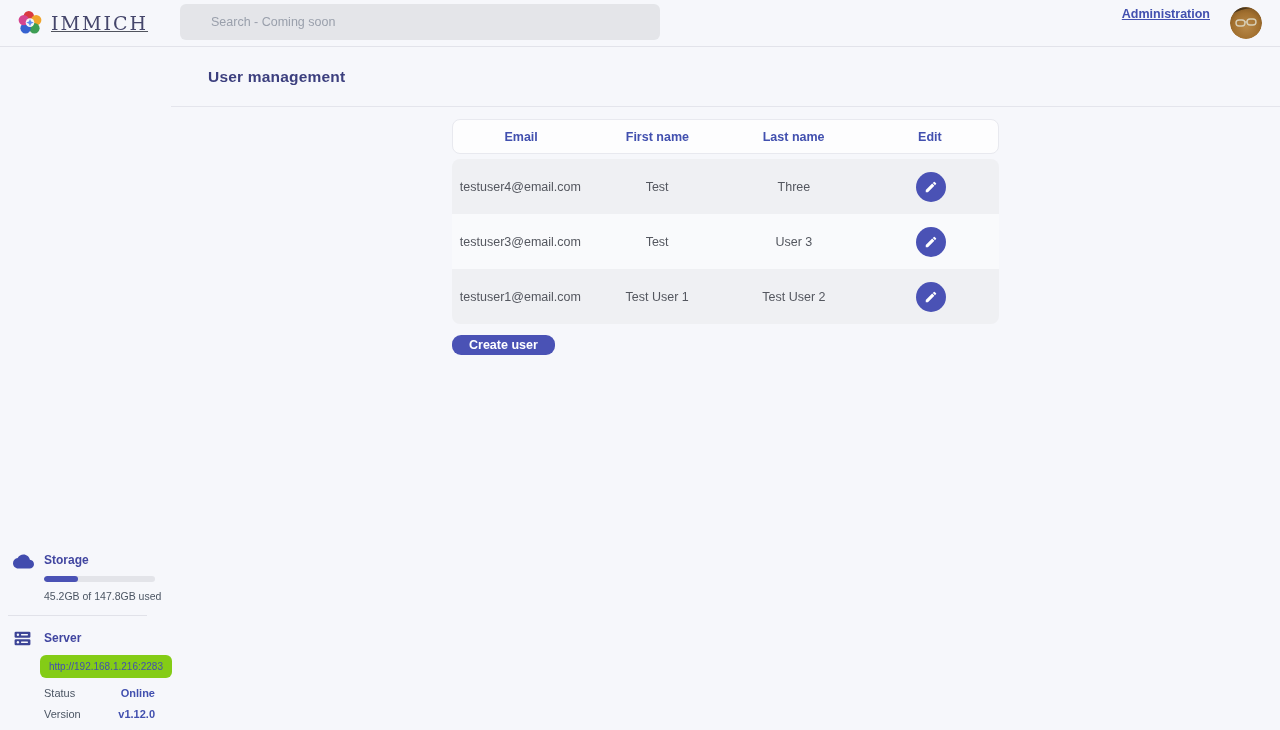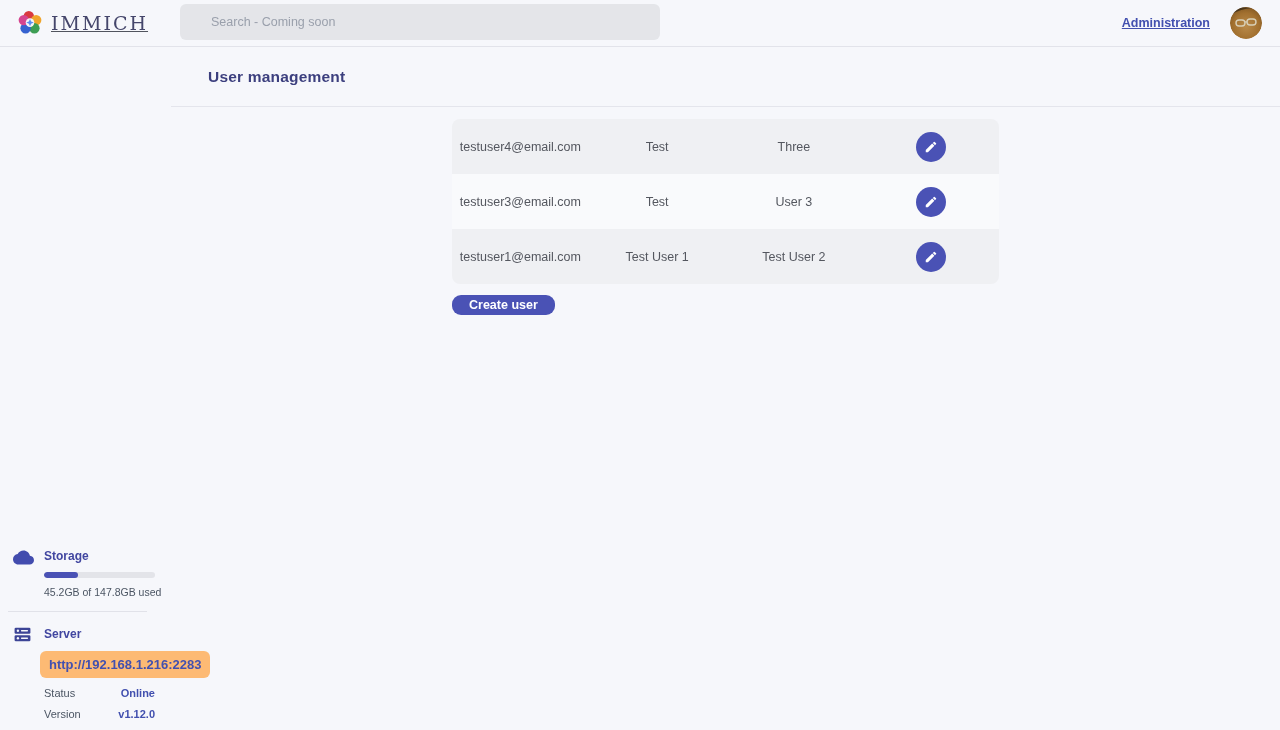--- a/index.html
+++ b/index.html
@@ -46,21 +46,21 @@
     font-size: 12.5px;
     color: #5b5e6a;
     font-family: "Liberation Sans", sans-serif;
     outline: none;
   }
   .searchbox::placeholder { color: #9aa0ac; }
   .topbar-right {
     position: absolute;
     right: 18px;
     display: flex;
-    align-items: center;
+    align-items: flex-start;
     gap: 20px;
   }
   .admin-link {
     font-size: 12.5px;
     font-weight: 700;
     color: #4250af;
     text-decoration: underline;
     cursor: pointer;
   }
   .avatar {
@@ -128,25 +128,25 @@
     white-space: nowrap;
   }
   .side-divider {
     height: 1px;
     background: #e1e2e9;
     margin: 13px 8px 13px 8px;
   }
   .url-badge {
     display: inline-block;
     margin: 10px 0 0 -4px;
-    background: #fdba74;
+    background: #84cc16;
     border-radius: 6px;
     padding: 6px 9px;
-    font-size: 13px;
-    font-weight: 700;
+    font-size: 10px;
+    font-weight: 400;
     color: #4250af;
     white-space: nowrap;
   }
   .kv-row {
     display: flex;
     justify-content: space-between;
     margin-top: 9px;
     width: 111px;
     font-size: 11px;
   }
@@ -322,20 +322,26 @@
   </aside>
 
   <main class="main">
     <div class="main-header">
       <h1 class="page-title">User management</h1>
     </div>
 
     <div class="content">
 
       <div class="user-table">
+        <div class="table-header-row">
+            <div class="th">Email</div>
+            <div class="th">First name</div>
+            <div class="th">Last name</div>
+            <div class="th">Edit</div>
+          </div>
         <div class="table-body">
             <div class="tr">
               <div class="td">testuser4@email.com</div>
               <div class="td">Test</div>
               <div class="td">Three</div>
               <div class="td"><button class="edit-btn">
                   <svg width="14" height="14" viewBox="0 0 24 24">
                     <path fill="#ffffff" d="M3 17.25V21h3.75L17.81 9.94l-3.75-3.75L3 17.25zM20.71 7.04c.39-.39.39-1.02 0-1.41l-2.34-2.34a.9959.9959 0 0 0-1.41 0l-1.83 1.83 3.75 3.75 1.83-1.83z"></path>
                   </svg>
                 </button></div>

